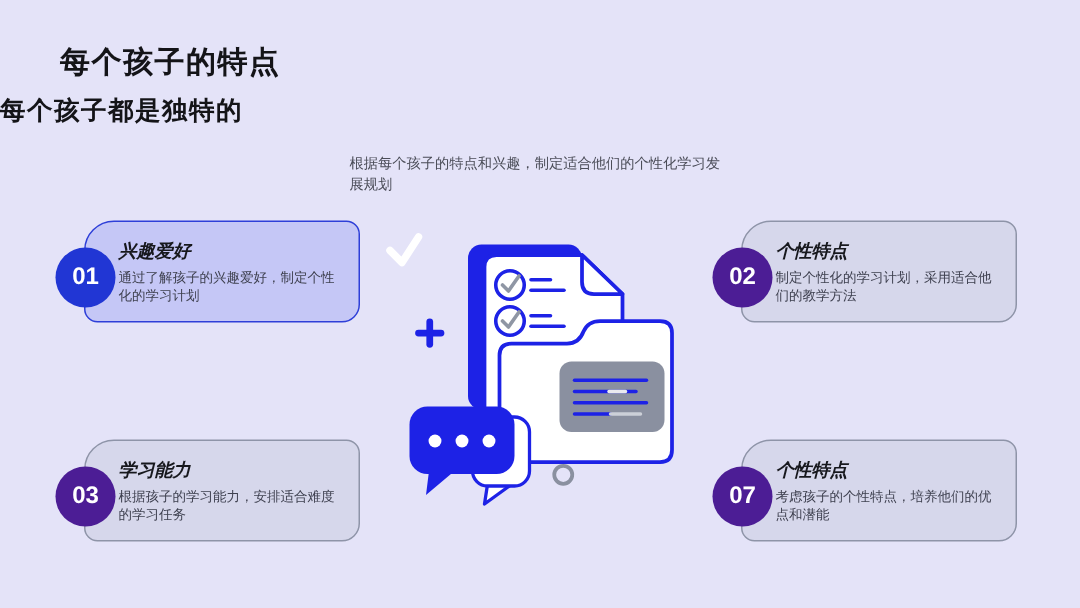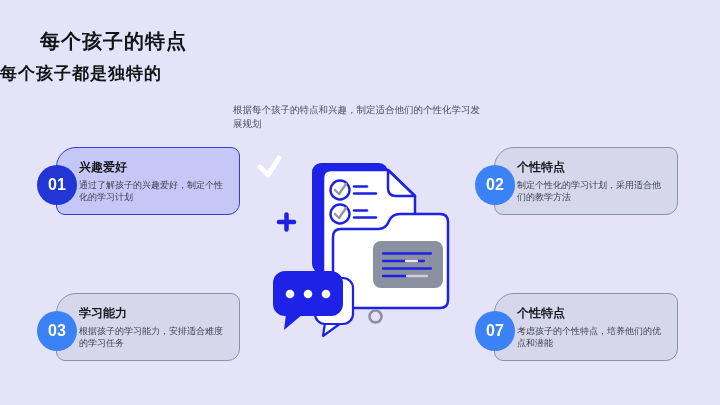--- a/index.html
+++ b/index.html
@@ -27,22 +27,22 @@
     padding:11px 12px 0 22px;
   }
   .card-gray{background:#d6d7eb;border:1px solid #8e94a8;}
   .card-blue{background:#c5c7f6;border:1.5px solid #2e3fd8;}
   .card .num{
     position:absolute;left:-20px;top:17px;width:40px;height:40px;border-radius:50%;
     color:#ffffff;font-weight:bold;font-size:16px;
     display:flex;align-items:center;justify-content:center;
   }
   .card-blue .num{background:#2136d4;}
-  .card-gray .num{background:#3b82f6;}
-  .card h3{margin:0 0 4px 0;font-size:12px;font-weight:bold;color:#17181d;}
+  .card-gray .num{background:#4c1d95;}
+  .card h3{margin:0 0 4px 0;font-size:12px;font-weight:bold;color:#17181d;font-style:italic;}
   .card p{margin:0;font-size:9px;line-height:11.5px;color:#3f4150;}
   #card-1{left:56px;top:147px;}
   #card-2{left:494px;top:147px;}
   #card-3{left:56px;top:293px;}
   #card-4{left:494px;top:293px;}
   .illustration{position:absolute;left:255px;top:145px;width:220px;height:220px;}
 </style>
 </head>
 <body>
 

